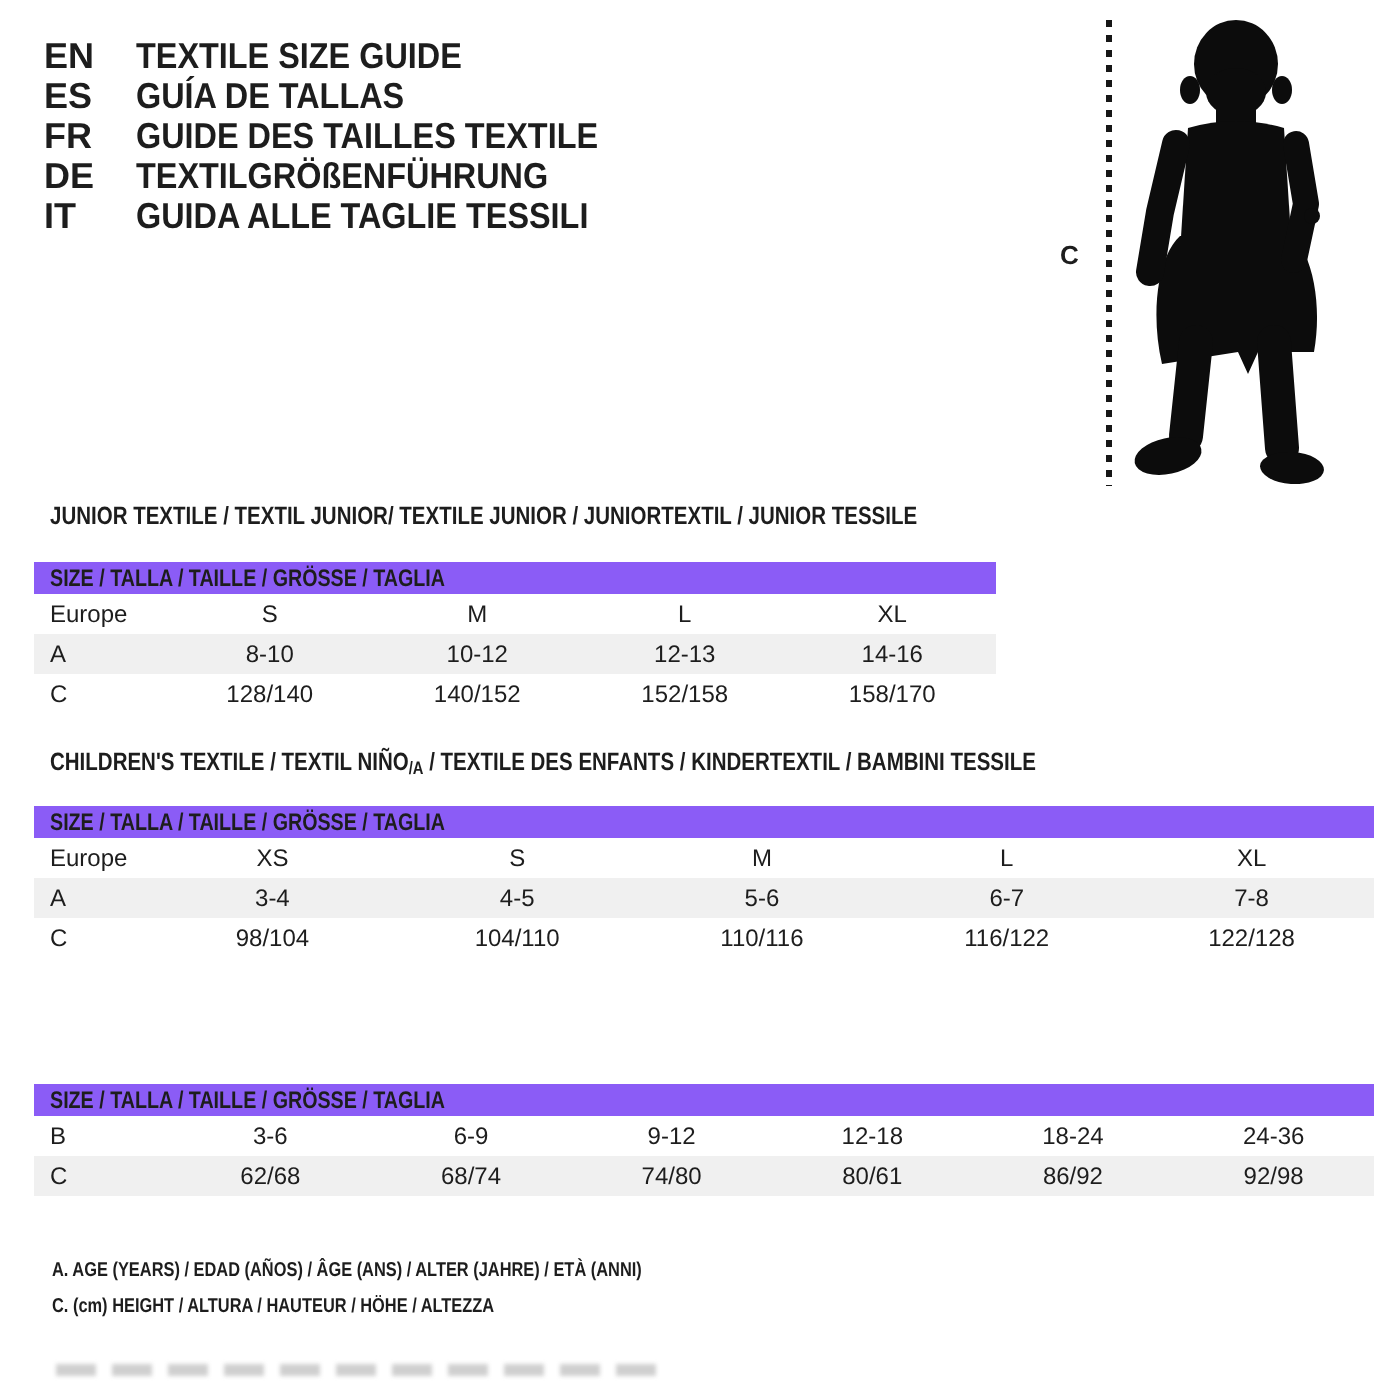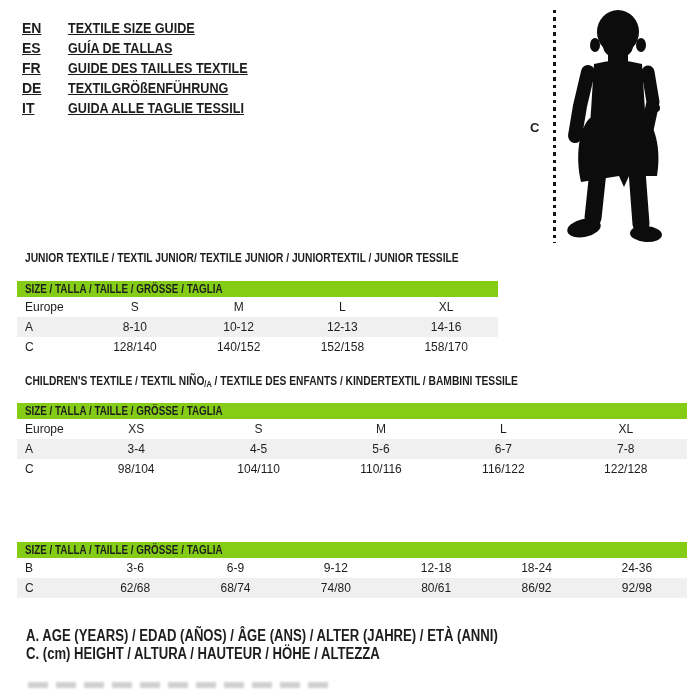--- a/index.html
+++ b/index.html
@@ -11,47 +11,47 @@
     font-weight: bold;
     color: #1d1d1d;
     overflow: hidden;
   }
   
   .cond  { display:inline-block; transform: scaleX(0.82); transform-origin: 0 50%; white-space: nowrap; }
   .cond9 { display:inline-block; transform: scaleX(0.90); transform-origin: 0 50%; white-space: nowrap; }
 
   
   .lang-list { position:absolute; left:22px; top:18px; }
-  .lang-row  { display:flex; height:20px; line-height:20px; font-size:14px;text-decoration:underline; }
+  .lang-row  { display:flex; height:20px; line-height:20px; font-size:18px; }
   .lang-code { width:46px; }
 
   
   .figure { position:absolute; left:520px; top:0; width:180px; height:250px; }
   .dotted-line {
     position:absolute; left:33px; top:10px; width:3px; height:233px;
     background: repeating-linear-gradient(180deg, #161616 0 3.5px, transparent 3.5px 7.5px);
   }
   .c-label { position:absolute; left:10px; top:120px; font-size:13px; }
   .silhouette { position:absolute; left:40px; top:6px; }
 
   
   .section-heading { position:absolute; left:25px; font-size:12.5px; line-height:18px; white-space:nowrap; }
   .subsm { font-size:9px; vertical-align:-2px; }
 
   
   .tbl { position:absolute; }
-  .band { height:16px; line-height:16px; background:#84cc16; padding-left:8px; font-size:12px; overflow:hidden; }
+  .band { height:16px; line-height:16px; background:#8b5cf6; padding-left:8px; font-size:12px; overflow:hidden; }
   .tbl table { border-collapse:collapse; table-layout:fixed; width:100%; }
   .tbl td { height:20px; padding:0; font-size:12px; font-weight:normal; text-align:center; vertical-align:middle; white-space:nowrap; }
   .tbl td.lbl { text-align:left; padding-left:8px; }
   .tbl tr.alt { background:#f0f0f0; }
 
   
   .footnotes { position:absolute; left:26px; top:627px; }
-  .footnote  { height:18px; line-height:18px; font-size:16px; white-space:nowrap; }
+  .footnote  { height:18px; line-height:18px; font-size:10px; white-space:nowrap; }
 
   
   .artifact {
     position:absolute; left:28px; top:682px; width:306px; height:6px;
     background: repeating-linear-gradient(90deg, rgba(150,150,150,.45) 0 20px, rgba(150,150,150,0) 20px 28px);
     filter: blur(1px);
   }
 </style>
 </head>
 <body>

